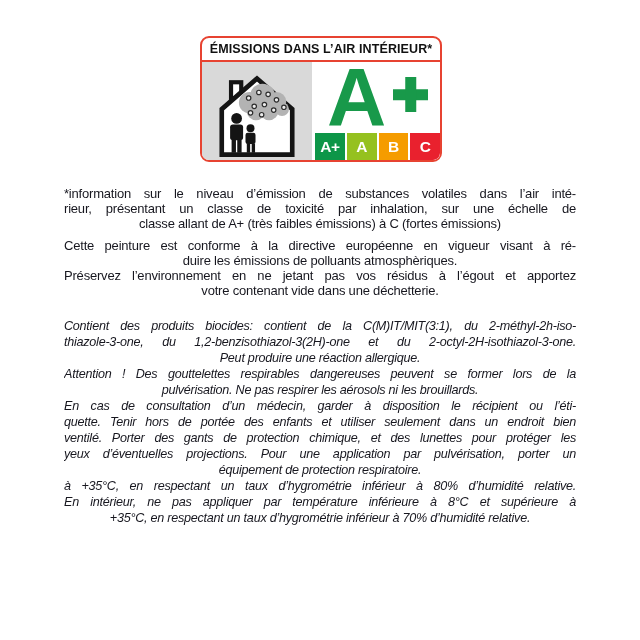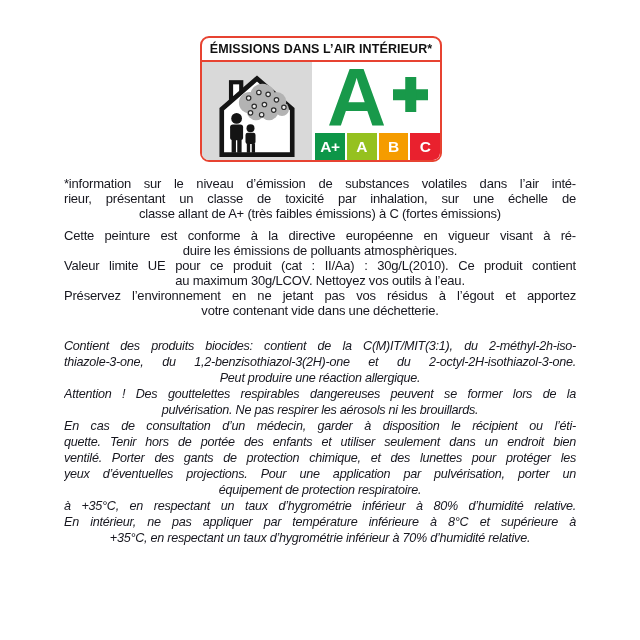--- a/index.html
+++ b/index.html
@@ -42,21 +42,21 @@
     content:""; position:absolute; top:0; left:50%; transform:translateX(-50%);
     height:100%; width:11.5px; background:#18994a;
   }
   .rating-scale { height:27px; display:flex; gap:2px; background:#ffffff; }
   .scale-cell {
     flex:1; display:flex; align-items:center; justify-content:center;
     color:#ffffff; font-weight:bold; font-size:15.5px; letter-spacing:-0.5px;
   }
 
   
-  .content { position:absolute; left:64px; top:176px; width:512px; color:#17171f; }
+  .content { position:absolute; left:64px; top:186px; width:512px; color:#17171f; }
   .para { margin:0; }
   .reg .t-line { font-size:13px;   line-height:15px; height:15px; letter-spacing:-0.2px; }
   .ita .t-line { font-size:12.6px; line-height:16px; height:16px; letter-spacing:-0.25px; font-style:italic; }
   .t-line { overflow:hidden; }
   .t-line.jfull { text-align:justify; text-align-last:justify; }
   .t-line.jlast { text-align:center; }
 </style>
 </head>
 <body>
 
@@ -131,24 +131,20 @@
       <div class="para reg">
         <div class="t-line jfull">*information sur le niveau d’émission de substances volatiles dans l’air inté-</div>
         <div class="t-line jfull">rieur, présentant un classe de toxicité par inhalation, sur une échelle de</div>
         <div class="t-line jlast">classe allant de A+ (très faibles émissions) à C (fortes émissions)</div>
       </div>
       <div class="para reg" style="margin-top: 7px;">
         <div class="t-line jfull">Cette peinture est conforme à la directive européenne en vigueur visant à ré-</div>
         <div class="t-line jlast">duire les émissions de polluants atmosphèriques.</div>
       </div>
       <div class="para reg">
-        <div class="t-line jfull">Valeur limite UE pour ce produit (cat : II/Aa) : 30g/L(2010). Ce produit contient</div>
-        <div class="t-line jlast">au maximum 30g/LCOV. Nettoyez vos outils à l’eau.</div>
-      </div>
-      <div class="para reg">
         <div class="t-line jfull">Préservez l’environnement en ne jetant pas vos résidus à l’égout et apportez</div>
         <div class="t-line jlast">votre contenant vide dans une déchetterie.</div>
       </div>
       <div class="para ita" style="margin-top: 20px;">
         <div class="t-line jfull">Contient des produits biocides: contient de la C(M)IT/MIT(3:1), du 2-méthyl-2h-iso-</div>
         <div class="t-line jfull">thiazole-3-one, du 1,2-benzisothiazol-3(2H)-one et du 2-octyl-2H-isothiazol-3-one.</div>
         <div class="t-line jlast">Peut produire une réaction allergique.</div>
       </div>
       <div class="para ita">
         <div class="t-line jfull">Attention ! Des gouttelettes respirables dangereuses peuvent se former lors de la</div>

